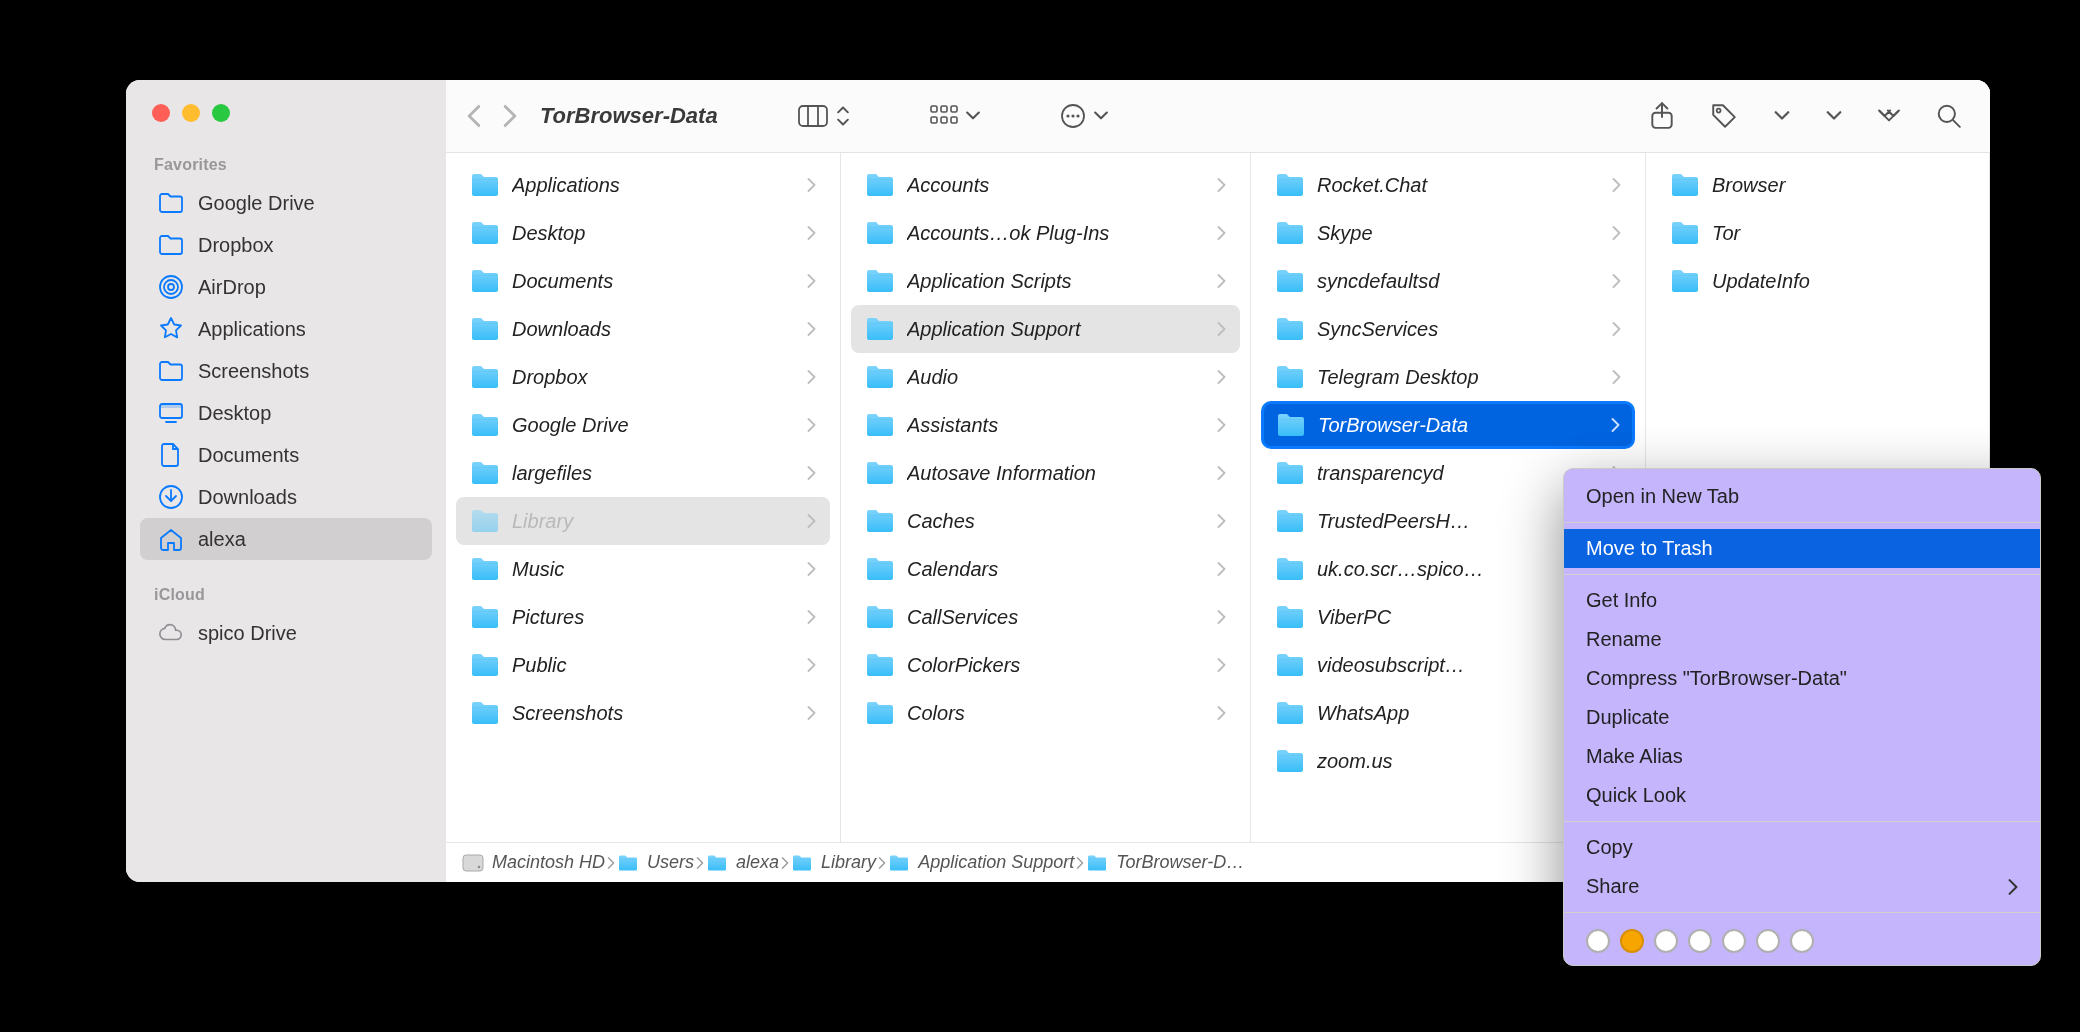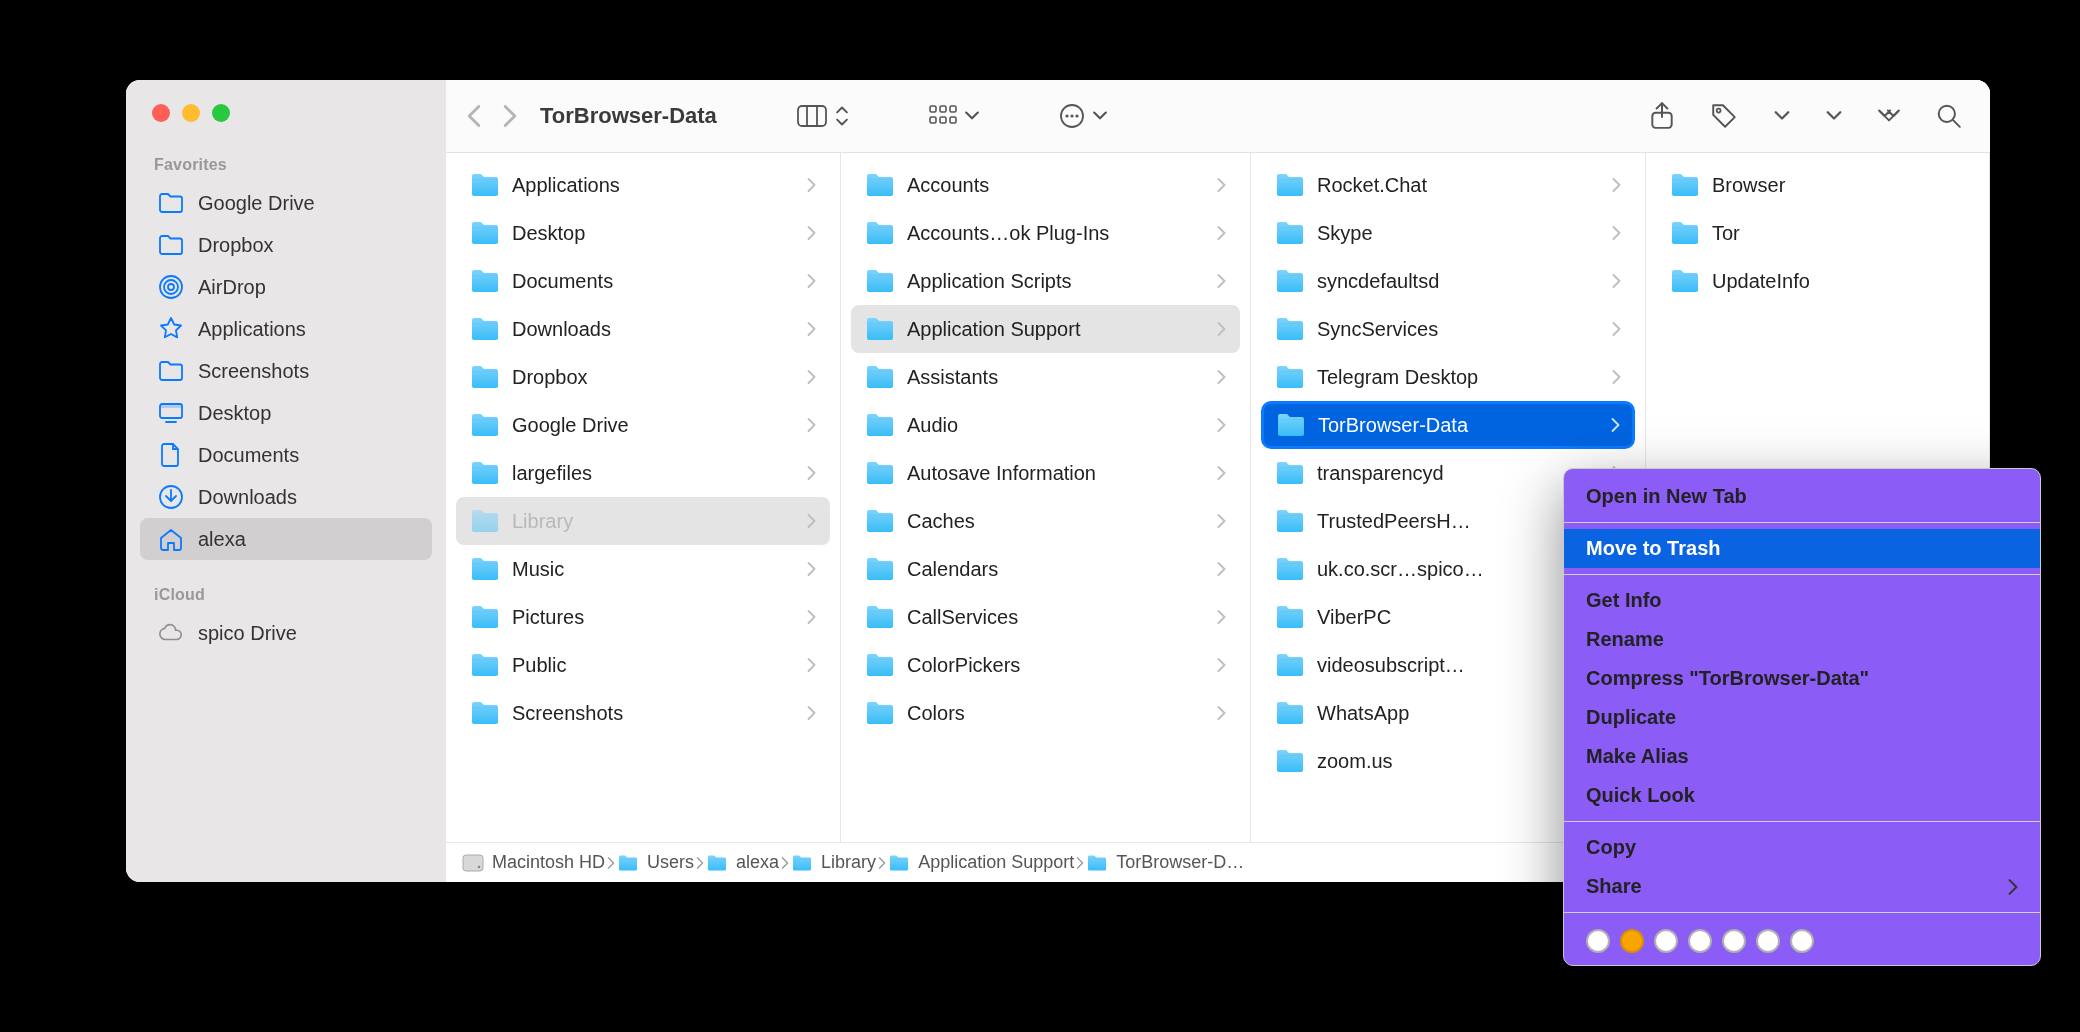--- a/index.html
+++ b/index.html
@@ -12,21 +12,21 @@
 .tl { width:18px; height:18px; border-radius:50%; }
 .tl.red{background:#ff5f57}.tl.yellow{background:#febc2e}.tl.green{background:#28c840}
 
 .section-label { font-size:16px; font-weight:600; color:#9a979a; padding:4px 28px 8px; letter-spacing:.2px; }
 .fav-item { display:flex; align-items:center; gap:14px; padding:8px 18px; margin:0 14px; border-radius:8px; font-size:20px; color:#333; cursor:default; }
 .fav-item.sel { background:#d2cfd1; }
 .fav-item .ic { width:26px; height:26px; display:flex; align-items:center; justify-content:center; color:#0a7aff; }
 .fav-item.cloud .ic{color:#8e8e93}
 .section-gap{height:22px}
 
-.main { flex:1; display:flex; flex-direction:column; background:#fff; }
+.main { flex:1; display:flex; flex-direction:column; background:#fff;font-style:italic; }
 .toolbar { height:73px; border-bottom:1px solid #e3e3e3; display:flex; align-items:center; padding:0 20px 0 20px; background:#fbfbfb; }
 .nav-arrows{display:flex; gap:20px; color:#b0b0b0; padding-right:22px}
 .title{font-size:22px; font-weight:600; color:#3a3a3a; padding-right:80px}
 .tool-cluster{display:flex; align-items:center; gap:80px; color:#555}
 .tbtn{display:flex;align-items:center;gap:8px;cursor:default}
 .spacer{flex:1}
 .tool-right{display:flex;align-items:center;gap:36px;color:#555;padding-right:8px}
 
 .columns { flex:1; display:flex; overflow:hidden; background:#fff; }
 .col { border-right:1px solid #e6e6e6; overflow:hidden; padding:8px 0; }
@@ -46,21 +46,21 @@
 .item.sel-blue .lbl{color:#fff}
 .item.sel-blue .chev{color:#cfe2ff}
 .item.sel-blue-outline{border:3px solid #0a7aff; border-radius:10px; padding:3px 12px 3px 12px; height:48px;}
 
 .pathbar{height:40px;border-top:1px solid #e6e6e6;display:flex;align-items:center;padding:0 16px;font-size:18px;color:#555;background:#fff}
 .pathbar .seg{display:flex;align-items:center;gap:8px}
 .pathbar .sep{color:#999;padding:0 2px}
 .pathbar .pfic{width:22px;height:18px}
 
 
-.ctx { position:absolute; left:1563px; top:468px; width:478px; background:#8b5cf6; border:1px solid #c9c9c9; border-radius:10px; box-shadow:0 20px 60px rgba(0,0,0,.45); padding:8px 0; z-index:50;font-weight:bold; }
+.ctx { position:absolute; left:1563px; top:468px; width:478px; background:#c4b5fd; border:1px solid #c9c9c9; border-radius:10px; box-shadow:0 20px 60px rgba(0,0,0,.45); padding:8px 0; z-index:50; }
 .ctx-item{padding:8px 22px;font-size:20px;color:#222;display:flex;align-items:center;justify-content:space-between;cursor:default}
 .ctx-item.hl{background:#0a63e1;color:#fff}
 .ctx-sep{height:1px;background:#d0d0d0;margin:6px 0}
 .ctx-tags{display:flex;gap:10px;padding:10px 22px 4px}
 .tag{width:24px;height:24px;border-radius:50%;border:2px solid #b0b0b0;background:#fff}
 .tag.fill{background:#f7a500;border-color:#d98f00}
 
 
 .folder-svg{width:100%;height:100%}
 
@@ -497,34 +497,34 @@
                 <path d="M1 1l6 6-6 6" stroke="currentColor" stroke-width="1.8" fill="none" stroke-linecap="round" stroke-linejoin="round"></path>
               </svg>
             </span>
           </div>
           <div class="item">
             <span class="fic">
               <svg class="folder-svg" viewBox="0 0 30 26" style="opacity:1">
                 <use href="#folder"></use>
               </svg>
             </span>
+            <span class="lbl">Audio</span>
+            <span class="chev">
+              <svg width="9" height="14" viewBox="0 0 8 14">
+                <path d="M1 1l6 6-6 6" stroke="currentColor" stroke-width="1.8" fill="none" stroke-linecap="round" stroke-linejoin="round"></path>
+              </svg>
+            </span>
+          </div>
+          <div class="item">
+            <span class="fic">
+              <svg class="folder-svg" viewBox="0 0 30 26" style="opacity:1">
+                <use href="#folder"></use>
+              </svg>
+            </span>
             <span class="lbl">Assistants</span>
-            <span class="chev">
-              <svg width="9" height="14" viewBox="0 0 8 14">
-                <path d="M1 1l6 6-6 6" stroke="currentColor" stroke-width="1.8" fill="none" stroke-linecap="round" stroke-linejoin="round"></path>
-              </svg>
-            </span>
-          </div>
-          <div class="item">
-            <span class="fic">
-              <svg class="folder-svg" viewBox="0 0 30 26" style="opacity:1">
-                <use href="#folder"></use>
-              </svg>
-            </span>
-            <span class="lbl">Audio</span>
             <span class="chev">
               <svg width="9" height="14" viewBox="0 0 8 14">
                 <path d="M1 1l6 6-6 6" stroke="currentColor" stroke-width="1.8" fill="none" stroke-linecap="round" stroke-linejoin="round"></path>
               </svg>
             </span>
           </div>
           <div class="item">
             <span class="fic">
               <svg class="folder-svg" viewBox="0 0 30 26" style="opacity:1">
                 <use href="#folder"></use>

